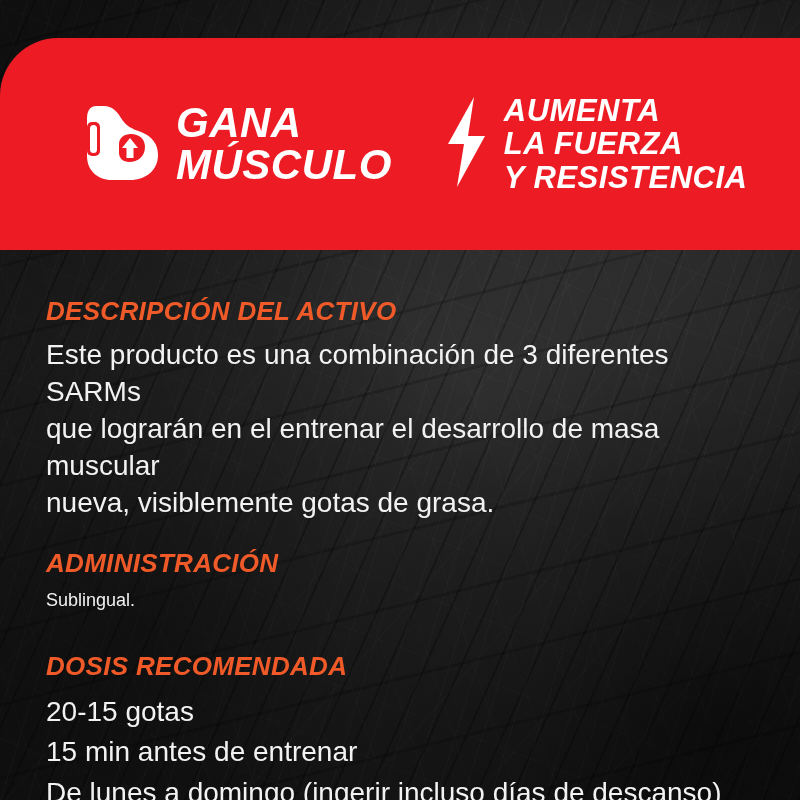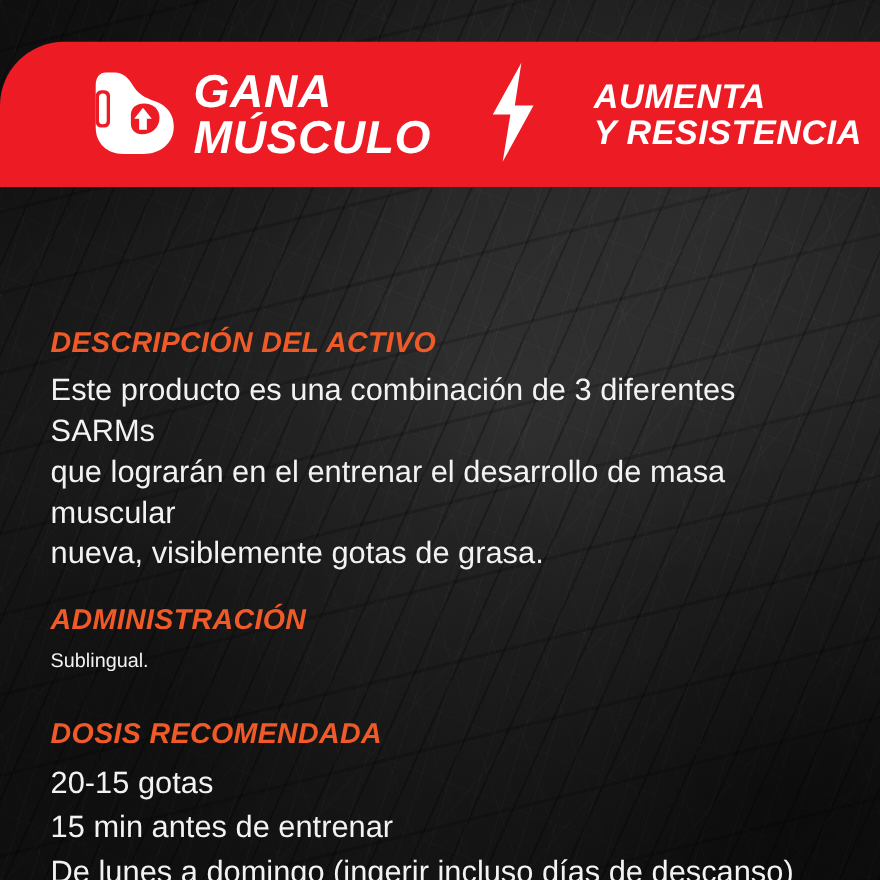--- a/index.html
+++ b/index.html
@@ -45,21 +45,21 @@
       radial-gradient(circle at 90% 92%, rgba(0,0,0,.5) 0%, rgba(0,0,0,0) 40%),
       radial-gradient(circle at 8% 12%, rgba(0,0,0,.4) 0%, rgba(0,0,0,0) 35%);
   }
 
   
   #banner {
     position: absolute;
     left: 0;
     top: 38px;
     width: 800px;
-    height: 132px;
+    height: 212px;
     background: #ed1c24;
     border-top-left-radius: 58px;
     display: flex;
     align-items: center;
     box-sizing: border-box;
     padding-left: 86px;
     z-index: 3;
   }
   .claim {
     display: flex;
@@ -76,21 +76,20 @@
     letter-spacing: .5px;
     line-height: 1.0;
     text-transform: uppercase;
   }
   #claim-muscle .claim-text {
     font-size: 42px;
     margin-left: 14px;
   }
   #claim-strength {
     margin-left: 52px;
-    gap: 36px;
   }
   #claim-strength .claim-text {
     font-size: 31px;
     margin-left: 16px;
     line-height: 1.08;
   }
   .claim-text .line { display: block; white-space: nowrap; }
 
   
   #content {
@@ -151,20 +150,21 @@
     </div>
 
     <div class="claim" id="claim-strength">
       <span class="claim-icon">
         <svg width="44" height="92" viewBox="0 0 44 92" xmlns="http://www.w3.org/2000/svg">
           <path fill="#ffffff" d="M30 1 L4 48 L20 48 L13 91 L41 40 L24 40 Z"></path>
         </svg>
       </span>
       <span class="claim-text">
         <span class="line">AUMENTA</span>
+        <span class="line">LA FUERZA</span>
         <span class="line">Y RESISTENCIA</span>
       </span>
     </div>
 
   </div>
 
   <div id="content">
 
     <div id="section-descripcion">
       <h2 class="section-title">DESCRIPCIÓN DEL ACTIVO</h2>

